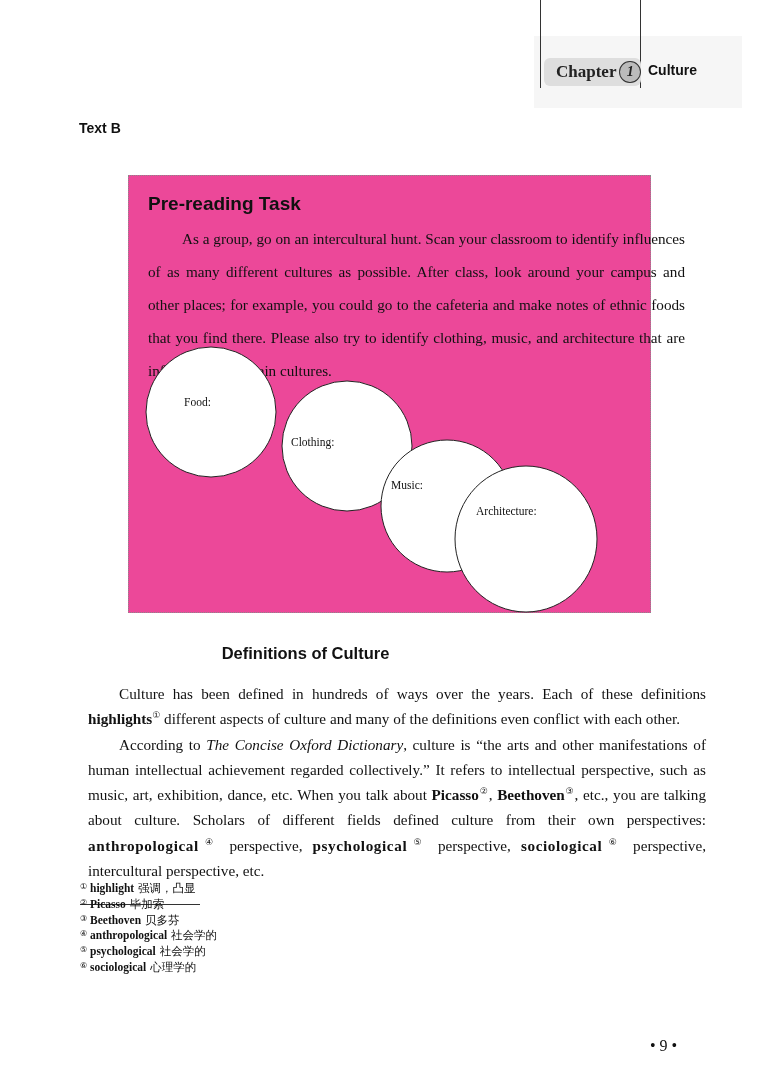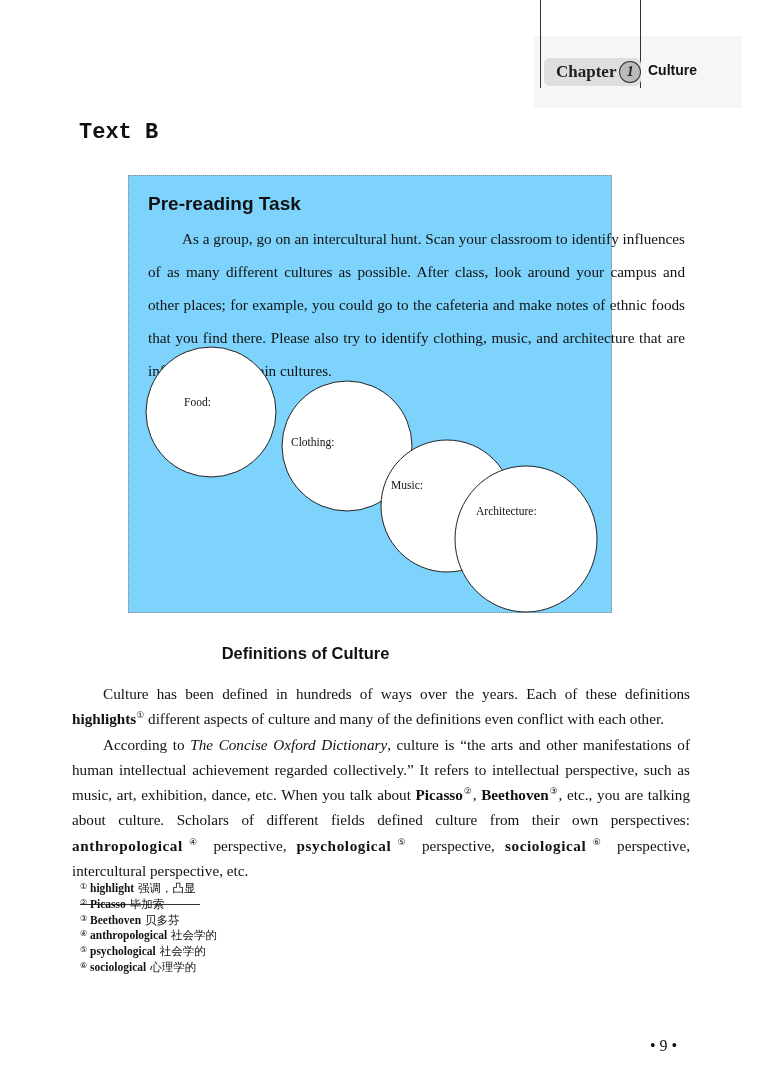--- a/index.html
+++ b/index.html
@@ -26,43 +26,43 @@
       width: 20px; height: 20px; border-radius: 50%;
       border: 1.5px solid #333; margin-left: 3px;
       font-size: 14px; font-style: italic; font-weight: bold; background: #bbb; color: #222;
     }
     .chapter-title {
       position: absolute; left: 648px; top: 62px;
       font-family: "Liberation Sans", sans-serif; font-weight: bold; font-size: 14px; color: #111;
     }
     .text-b {
       position: absolute; left: 79px; top: 120px;
-      font-family: Liberation Mono, monospace; font-weight: bold; font-size: 22px;
+      font-family: Liberation Sans, sans-serif; font-weight: bold; font-size: 14px;
     }
     .task-box {
-      position: absolute; left: 128px; top: 175px; width: 484px; height: 438px;
-      background: #7dd3fc; border: 1.5px dotted #8a8a8a; box-sizing: border-box;
+      position: absolute; left: 128px; top: 175px; width: 523px; height: 438px;
+      background: #ec4899; border: 1.5px dotted #8a8a8a; box-sizing: border-box;
     }
     .task-title {
       position: absolute; left: 19px; top: 17px;
       font-family: "Liberation Sans", sans-serif; font-weight: bold; font-size: 19px; color: #111;
     }
     .task-body {
       position: absolute; left: 19px; top: 46px; width: 537px;
       font-size: 15.2px; line-height: 33px; text-align: justify; color: #111;
     }
     .task-body .indent { display: inline-block; width: 34px; }
     .circles { position: absolute; left: 0; top: 0; width: 572px; height: 438px; }
     .circle-label { font-family: "Liberation Serif", serif; font-size: 11.5px; fill: #111; }
     .section-title {
       position: absolute; left: 0; width: 611px; top: 644px; text-align: center;
       font-family: "Liberation Sans", sans-serif; font-weight: bold; font-size: 16.5px;
     }
     .body-text {
-      position: absolute; left: 72px; top: 681px; width: 618px;
+      position: absolute; left: 88px; top: 681px; width: 618px;
       font-size: 15.2px; line-height: 25.3px; text-align: justify;
     }
     .body-text p { margin: 0; text-indent: 31px; }
     .body-text b { font-weight: bold; }
     .body-text sup { font-size: 9px; vertical-align: 6px; line-height: 0; font-weight: normal; }
     .fn-rule {
       position: absolute; left: 80px; top: 904px; width: 120px; height: 1px; background: #333;
     }
     .footnotes {
       position: absolute; left: 80px; top: 880px; font-size: 11.5px; line-height: 14.8px;

